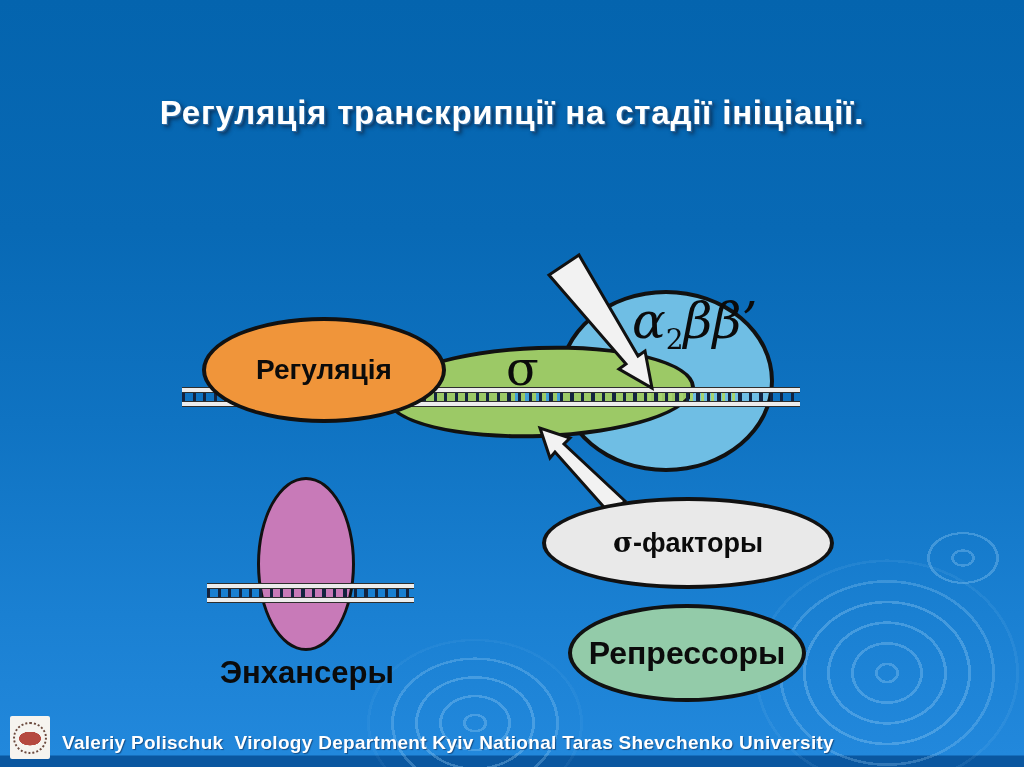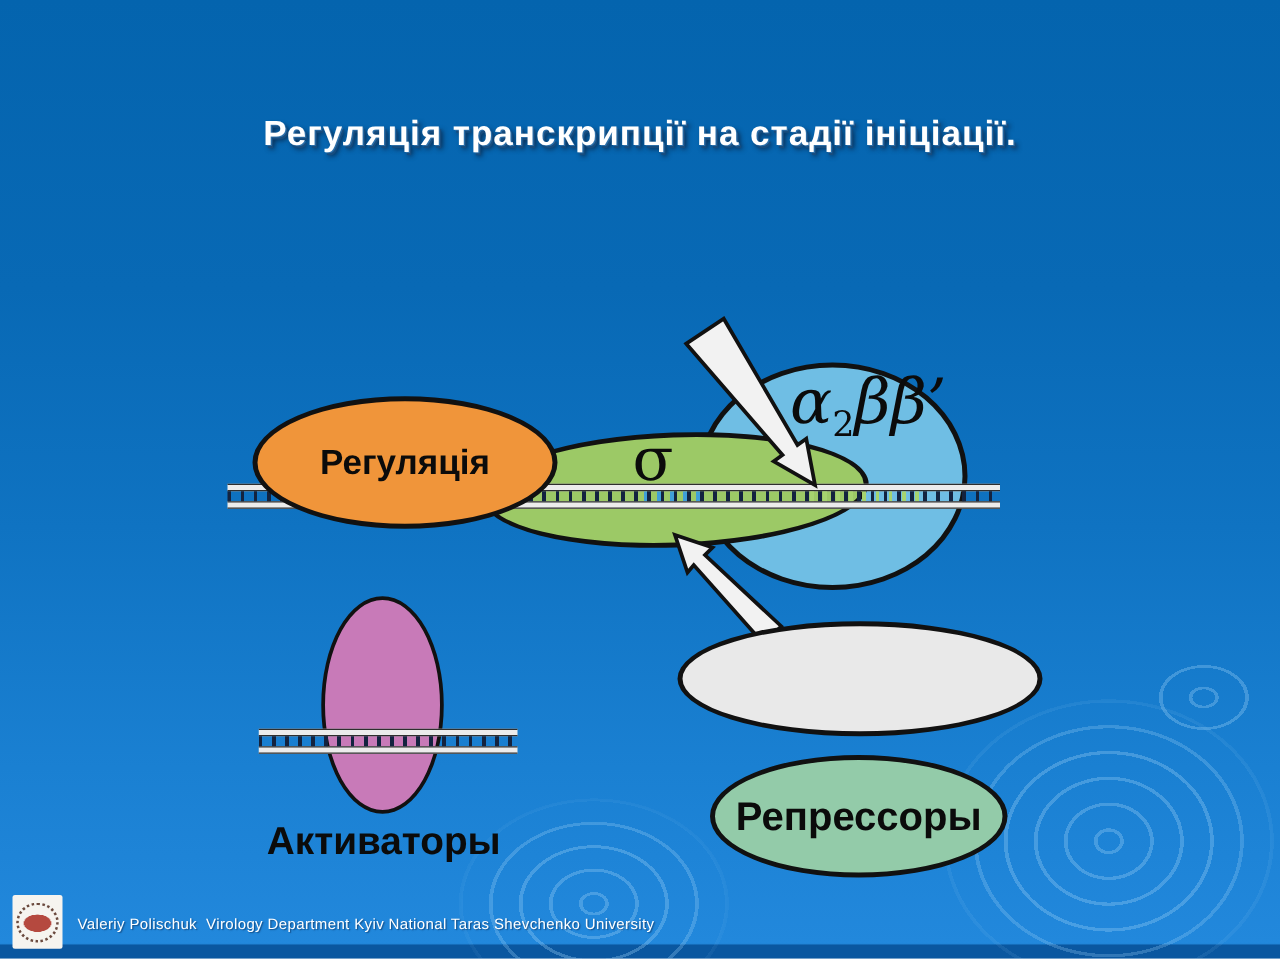--- a/index.html
+++ b/index.html
@@ -21,21 +21,21 @@
     -webkit-mask-image:radial-gradient(circle, #000 0 48%, transparent 70%);
             mask-image:radial-gradient(circle, #000 0 48%, transparent 70%);
   }
   .ripple.small{left:908px;top:503px;width:110px;height:110px;transform:scaleY(.72);}
   .ripple.large{left:742px;top:528px;width:290px;height:290px;transform:scaleY(.86);}
   .ripple.mid  {left:360px;top:608px;width:230px;height:230px;transform:scaleY(.78);}
 
   
   .title{
     position:absolute;left:0;right:0;top:72px;text-align:center;z-index:8;
-    font-size:28px;font-weight:bold;letter-spacing:.8px;color:#ffffff;
+    font-size:33px;font-weight:bold;letter-spacing:.8px;color:#ffffff;
     text-shadow:1px 1px 0 #2b6ea8, 2px 2px 0 #174c7e, 3px 3px 4px rgba(8,30,60,.85);
   }
 
   
   .ellipse{position:absolute;border:4px solid var(--outline,#111);border-radius:50%;
            display:flex;align-items:center;justify-content:center;box-sizing:border-box;}
   .core   {left:558px;top:290px;width:216px;height:182px;background:var(--core-fill,#6FBEE4);z-index:2;}
   .sigma-e{left:385px;top:346px;width:310px;height:92px;background:var(--sigma-fill,#9CC966);
            transform:rotate(-2deg);z-index:3;}
   .activ  {left:202px;top:317px;width:244px;height:106px;background:var(--activators-fill,#F0953A);z-index:5;}
@@ -78,21 +78,21 @@
   .enh-label{position:absolute;left:198px;top:655px;width:218px;text-align:center;
              font-size:31px;font-weight:bold;color:#0b0b0b;z-index:5;}
 
   
   .logo{position:absolute;left:10px;top:716px;width:40px;height:43px;z-index:8;
         background:#f6f4ef;border-radius:2px;display:flex;align-items:center;justify-content:center;}
   .logo .emblem{width:30px;height:28px;border-radius:50%;
         border:2px dotted #6b4a3e;
         background:radial-gradient(ellipse 62% 42% at 50% 52%, #b5493f 0 58%, transparent 60%);}
   .footer-text{position:absolute;left:62px;top:732px;z-index:8;color:#ffffff;
-        font-size:12px;font-weight:normal;letter-spacing:.3px;white-space:pre;
+        font-size:19px;font-weight:bold;letter-spacing:.3px;white-space:pre;
         text-shadow:1px 1px 1px rgba(10,40,80,.6);}
 </style>
 </head>
 <body>
 
 <div class="slide">
 
   <div class="ripple small"></div>
   <div class="ripple large"></div>
   <div class="ripple mid"></div>
@@ -118,29 +118,30 @@
     <span class="lbl">Регуляція</span>
   </div>
 
   <svg class="arrows" width="1024" height="767" viewBox="0 0 1024 767">
     <polygon points="549,275 626,364 619,369 652,388 645,351 638,356 579,255"></polygon>
     <polygon points="625,501 564,444 570,438 540,428 550,458 555,452 611,515"></polygon>
   </svg>
 
 
   <div class="ellipse callout alts">
+    <span class="lbl"><span class="sg">σ</span><span>-факторы</span></span>
   </div>
 
   <div class="ellipse enh-p"></div>
   <div class="dna enh">
     <div class="rail"></div>
     <div class="mid"></div>
     <div class="rail"></div>
   </div>
-  <div class="enh-label">Активаторы</div>
+  <div class="enh-label">Энхансеры</div>
 
   <div class="ellipse repr">
     <span class="lbl">Репрессоры</span>
   </div>
 
   <div class="logo">
     <div class="emblem"></div>
   </div>
   <div class="footer-text">Valeriy Polischuk  Virology Department Kyiv National Taras Shevchenko University</div>
 

